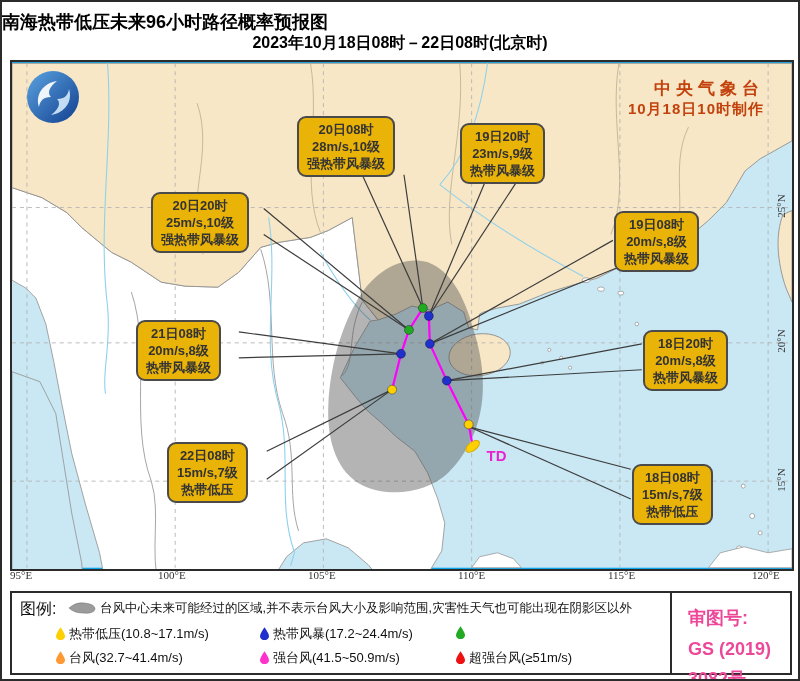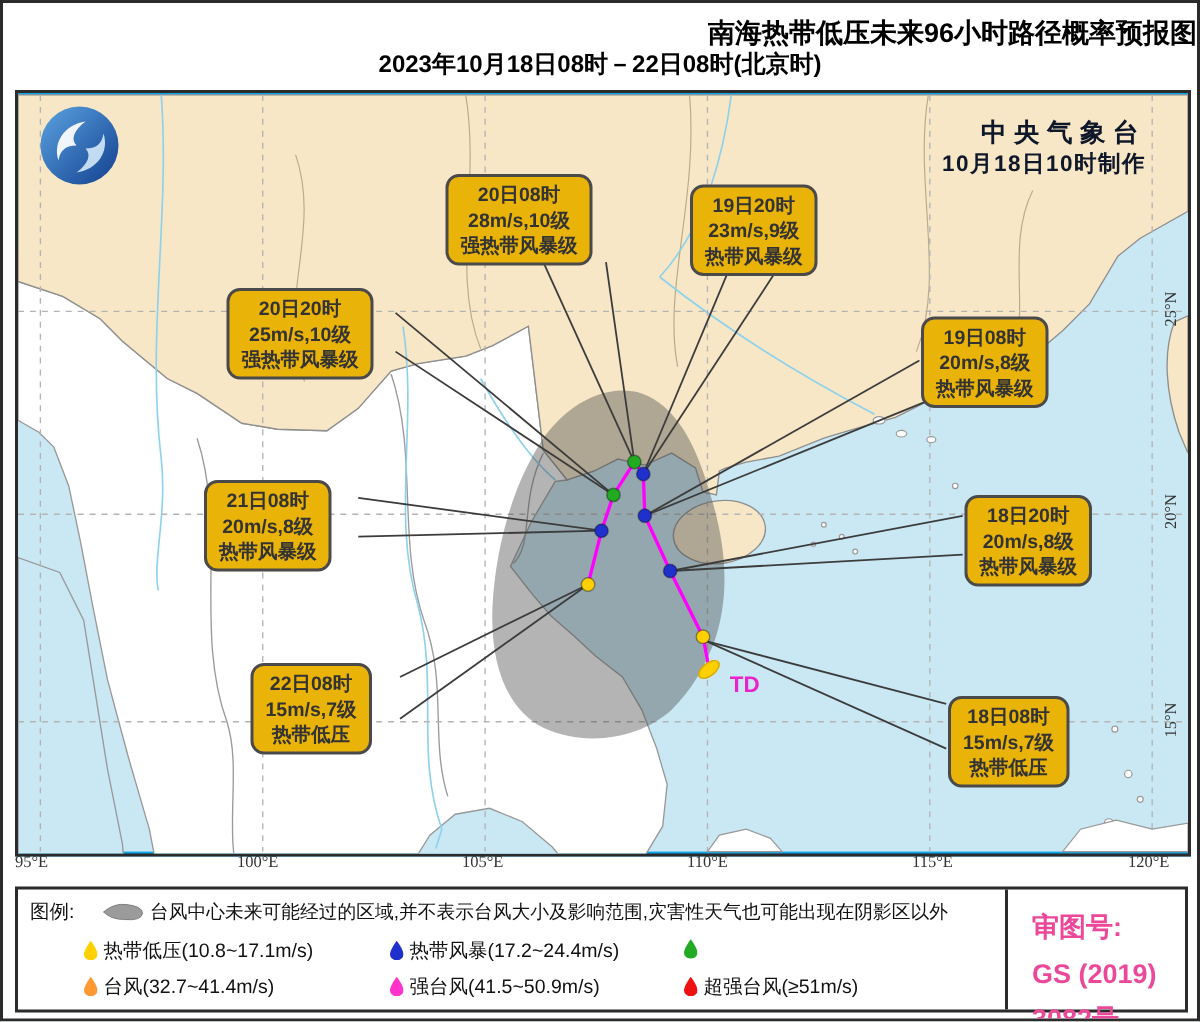--- a/index.html
+++ b/index.html
@@ -1,31 +1,31 @@
 <!DOCTYPE html>
 <html><head>
 <meta charset="utf-8">
 <style>
   html,body{margin:0;padding:0;background:#fff;}
   #stage{position:relative;width:796px;height:677px;border:2px solid #2b2b2b;background:#fff;
          font-family:"Liberation Sans","DejaVu Sans",sans-serif;overflow:hidden;}
-  .title1{position:absolute;top:8px;left:0;width:100%;text-align:right;font-size:18px;font-weight:bold;color:#000;}
+  .title1{position:absolute;top:8px;left:0;width:100%;text-align:left;font-size:18px;font-weight:bold;color:#000;}
   .title2{position:absolute;top:31px;left:0;width:100%;text-align:center;font-size:16px;font-weight:bold;color:#000;}
   #map{position:absolute;left:8px;top:58px;width:780px;height:507px;border:2px solid #2b2b2b;background:#0ea5e9;}
   .fbox{position:absolute;background:#eab308;border:2px solid #4a4a4a;border-radius:9px;
         padding:3px 8px;font-size:13px;font-weight:600;color:#333;text-align:center;line-height:1.32;white-space:nowrap;z-index:5;}
-  .agency{position:absolute;top:75px;right:34px;text-align:right;color:#0f172a;font-weight:bold;z-index:4;}
+  .agency{position:absolute;top:75px;right:34px;text-align:right;color:#c2410c;font-weight:bold;z-index:4;}
   .agency .l1{font-size:17px;letter-spacing:5px;}
   .agency .l2{font-size:15px;letter-spacing:1px;}
   .lonlab{position:absolute;top:567px;font-family:"Liberation Serif",serif;font-size:11px;color:#333;z-index:3;}
   .latlab{position:absolute;width:34px;text-align:center;font-family:"Liberation Serif",serif;font-size:11px;color:#333;
           transform:rotate(-90deg);z-index:3;}
   #legend{position:absolute;left:8px;top:589px;width:778px;height:80px;border:2px solid #2b2b2b;background:#fff;}
   #legend .divider{position:absolute;left:658px;top:0;width:0;height:100%;border-left:2px solid #2b2b2b;}
-  .lg-label{position:absolute;left:8px;top:6px;font-size:13px;color:#111;}
+  .lg-label{position:absolute;left:8px;top:6px;font-size:16px;color:#111;}
   .lg-coneicon{position:absolute;left:56px;top:8px;}
   .lg-conetext{position:absolute;left:88px;top:7px;width:565px;font-size:12.5px;color:#111;}
   .lg-item{position:absolute;font-size:13px;color:#111;white-space:nowrap;}
   .lg-item svg{vertical-align:-2px;margin-right:4px;}
   .approval{position:absolute;left:676px;top:10px;font-size:18px;color:#ec4899;font-weight:600;line-height:1.7;}
   .logo{position:absolute;left:22px;top:66px;z-index:4;}
 </style>
 </head>
 <body>
 

